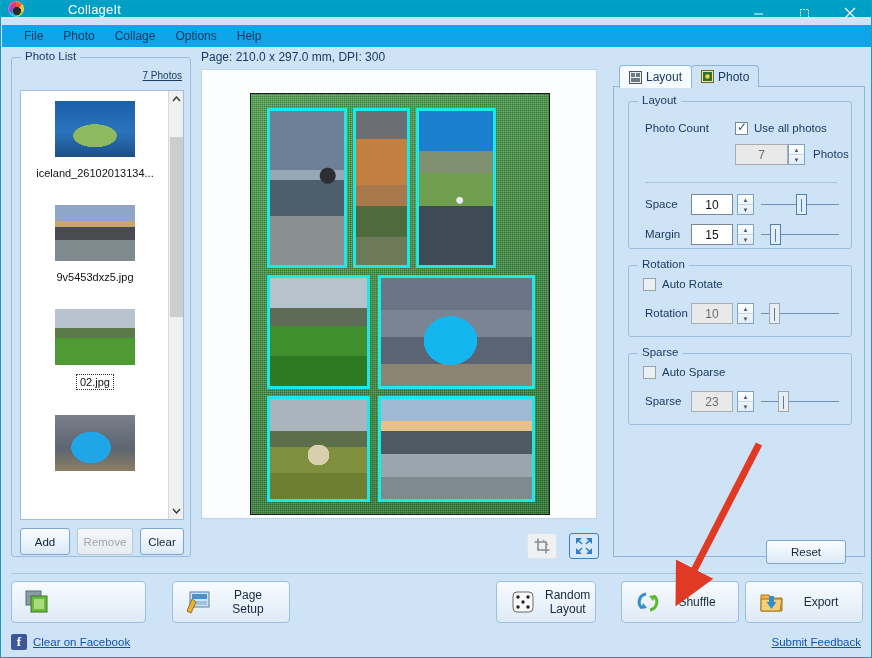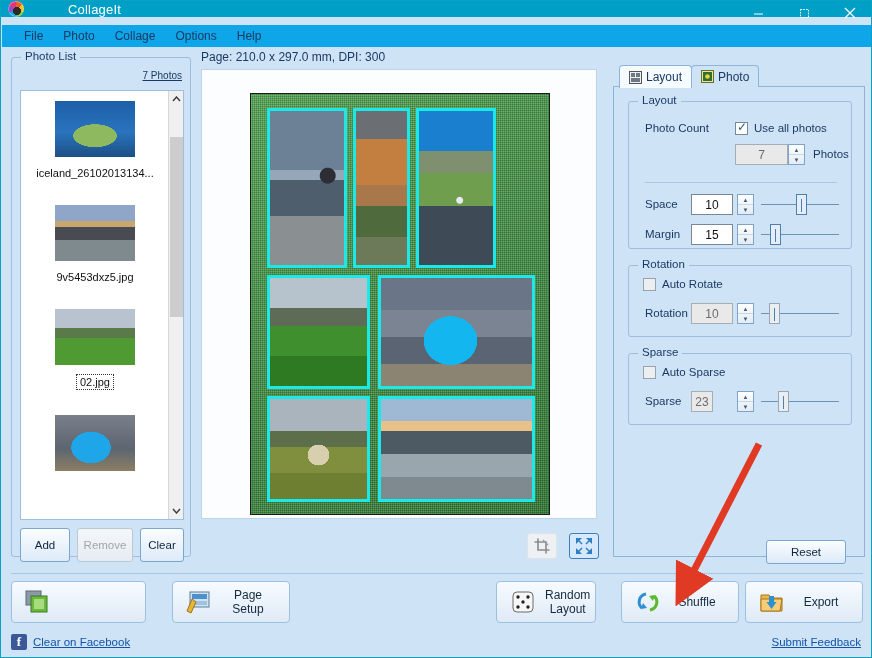--- a/index.html
+++ b/index.html
@@ -108,21 +108,21 @@
   }
   .sb-arrow.up { top: 0; }
   .sb-arrow.down { bottom: 0; }
   #pl-thumb {
     position: absolute; left: 1px; top: 46px; width: 13px; height: 180px;
     background: #cdcdcd;
   }
 
   .smallbtn {
     position: absolute;
-    height: 34px;
+    height: 27px;
     border: 1px solid #7ba7cf; border-radius: 3px;
     background: linear-gradient(#fbfdff, #dceaf8);
     font-size: 11.5px; color: #10243c;
     display: flex; align-items: center; justify-content: center;
   }
   .smallbtn.disabled { color: #a0a6ac; border-color: #b9c8d6;
     background: linear-gradient(#f4f7fa, #e6ecf2); }
 
   
   .pageinfo {
@@ -466,21 +466,21 @@
           <div class="track"></div>
           <div class="thumb" style="background: rgb(233, 238, 243); border-color: rgb(154, 167, 179); left: 8.04px;"></div>
         </div>
       </div>
 
       <div class="groupbox" style="left:14px; top:266px; width:224px; height:72px;">
         <div class="grouptitle" style="background:#cfe3f7;">Sparse</div>
         <div class="cbox flat" style="left:14px; top:12px;"></div>
         <div class="lbl" style="left:33px; top:12px;">Auto Sparse</div>
         <div class="lbl" style="left:16px; top:41px;">Sparse</div>
-        <div class="numbox disabled" style="left:62px; top:37px; width:22px;">23</div>
+        <div class="numbox disabled" style="left:62px; top:37px; width:42px;">23</div>
         <div class="spin" style="left:108px; top:37px;">
           <div>▲</div>
           <div>▼</div>
         </div>
         <div class="slider" id="sparse-slider" style="left:132px; top:37px; width:78px;">
           <div class="track"></div>
           <div class="thumb" style="background: rgb(233, 238, 243); border-color: rgb(154, 167, 179); left: 16.75px;"></div>
         </div>
       </div>
 

